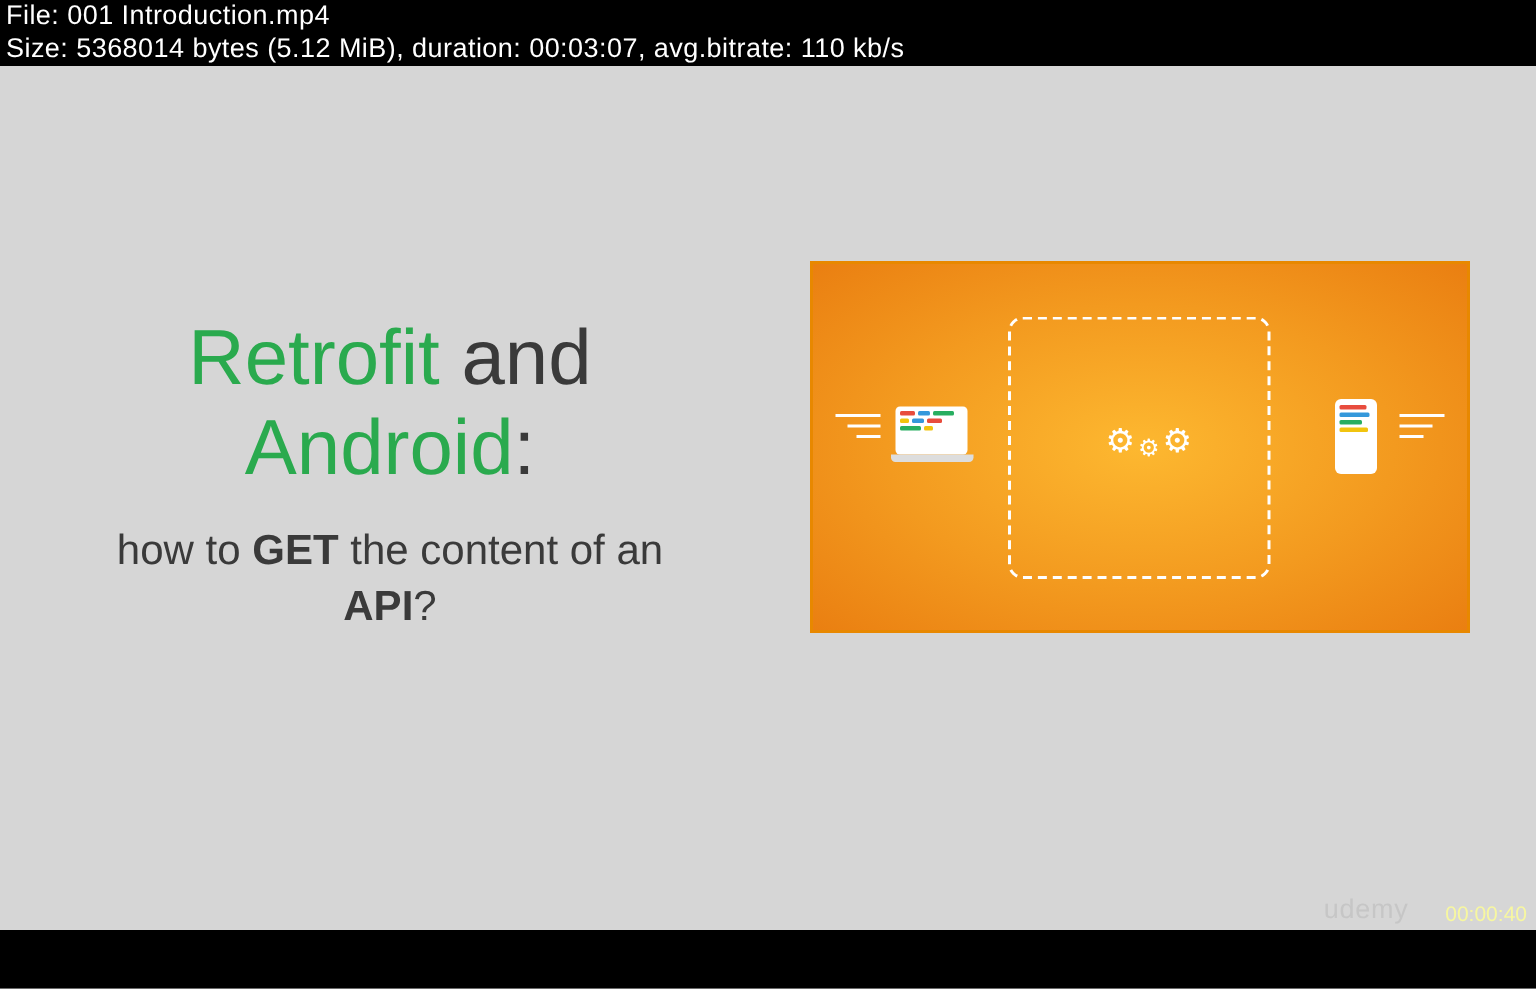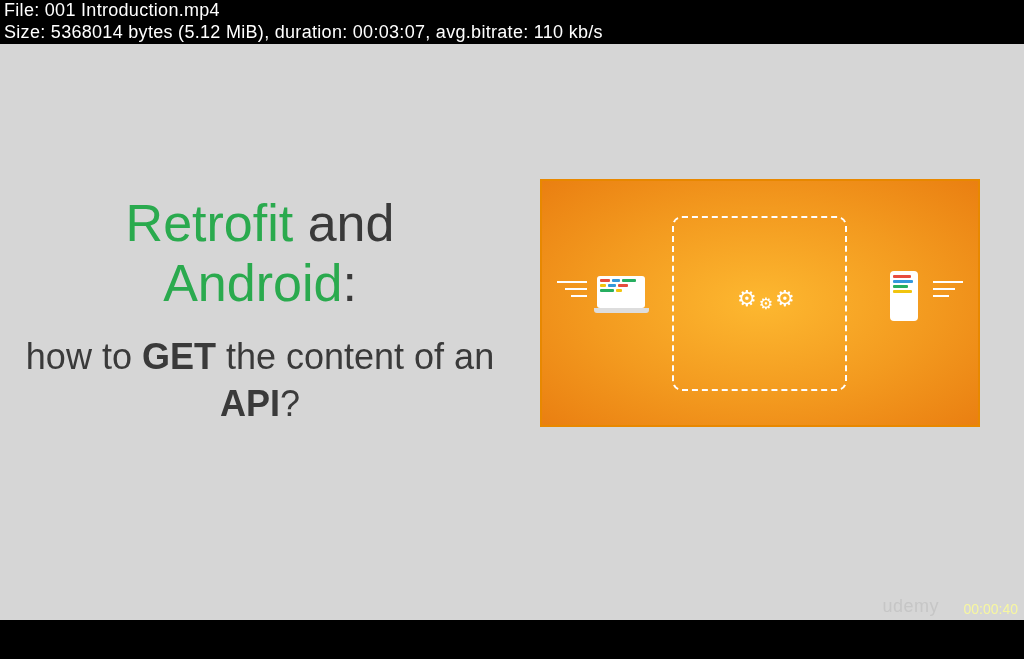--- a/index.html
+++ b/index.html
@@ -44,21 +44,21 @@
     }
     .title-line1, .title-line2 {
       font-size: 52px;
       font-weight: 300;
       line-height: 1.15;
       color: #3a3a3a;
     }
     .green { color: #2aaa4e; }
     .subtitle {
       margin-top: 20px;
-      font-size: 36px;
+      font-size: 28px;
       font-weight: 300;
       color: #3a3a3a;
       line-height: 1.3;
     }
     .subtitle .bold { font-weight: 700; }
     .graphic-panel {
       width: 440px;
       height: 248px;
       margin-left: 40px;
       margin-top: -10px;

